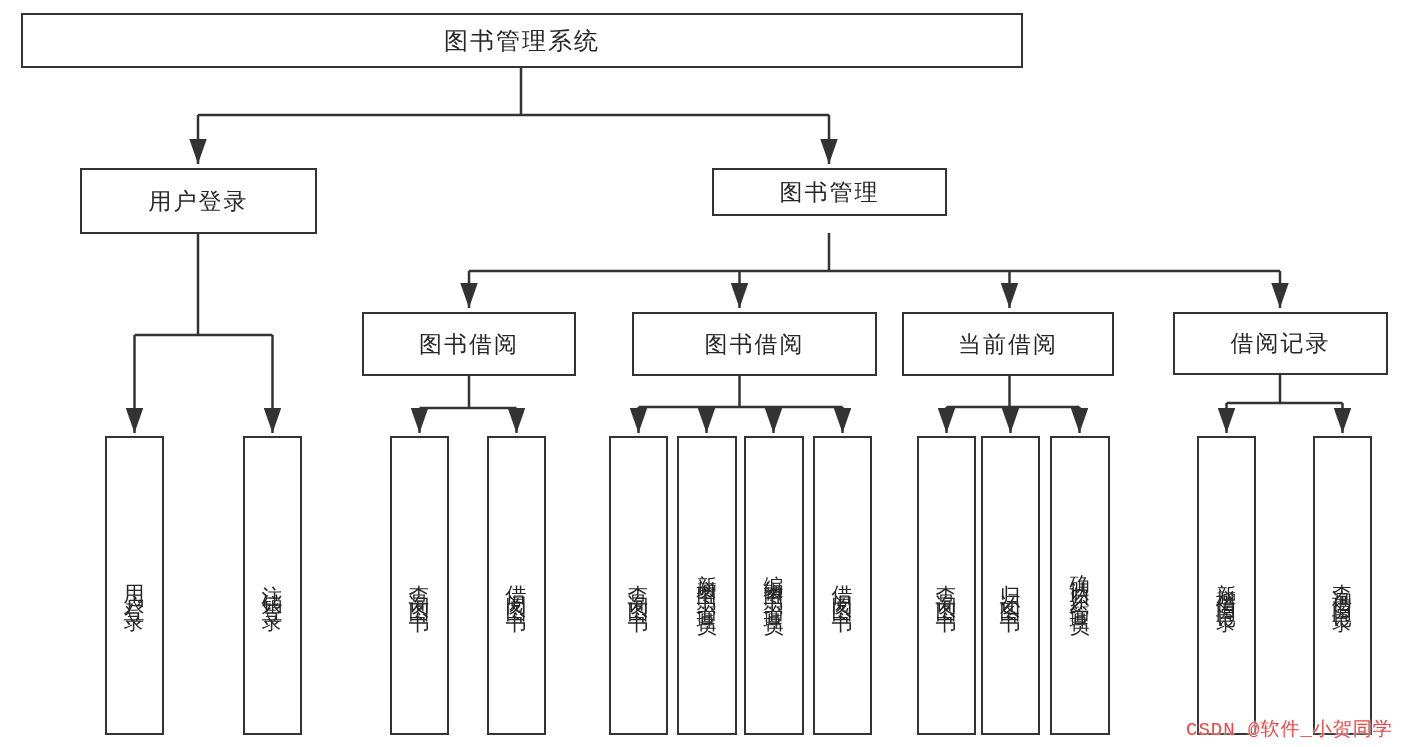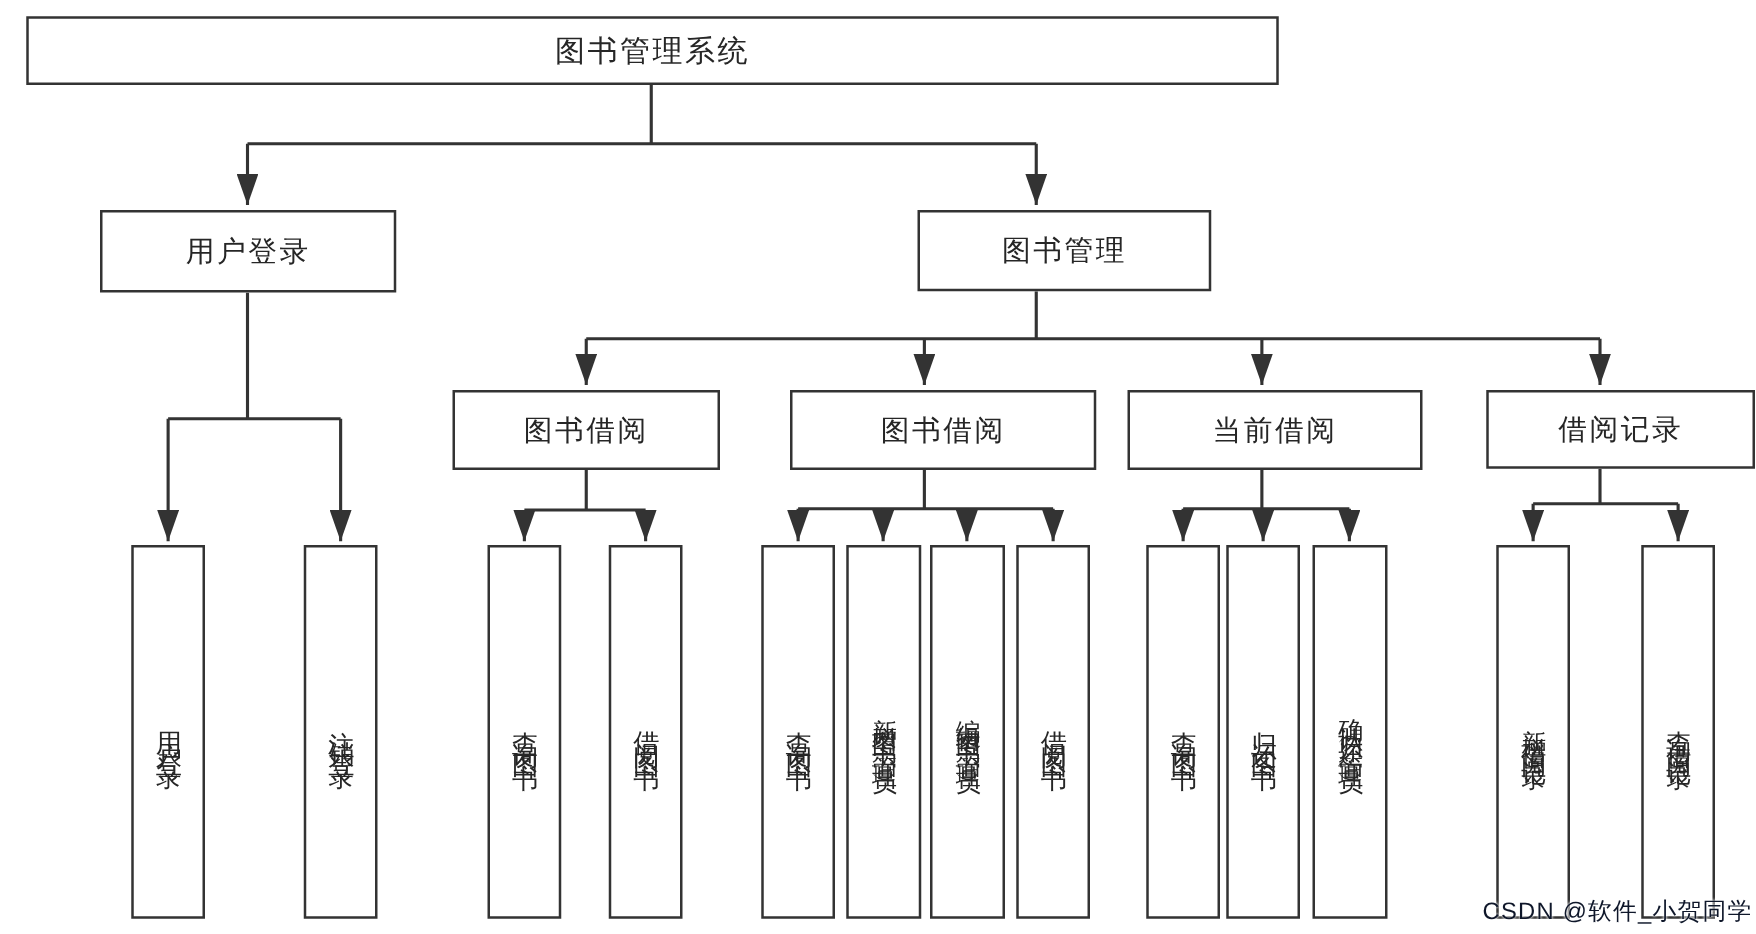--- a/index.html
+++ b/index.html
@@ -34,24 +34,25 @@
     letter-spacing:9px;
     line-height:1;
     text-align:center;
   }
   .vbox.long{letter-spacing:6px;font-size:20px;}
   .watermark{
     position:absolute;
     left:1186px;top:716px;
     font-size:19px;
     letter-spacing:1px;
-    color:#0f172a;
+    color:#ef4444;
     text-shadow:0 0 3px #ffffff,0 0 2px #ffffff;
     white-space:nowrap;
     z-index:3;
+    font-family:Liberation Mono, monospace;
   }
   path.cline{stroke:#333333;stroke-width:2.5;fill:none;}
 </style>
 </head>
 <body>
 
 <div id="canvas">
 
   <svg id="connectors" viewBox="0 0 1405 747" xmlns="http://www.w3.org/2000/svg">
     <defs>
@@ -90,26 +91,26 @@
     <path class="cline" d="M1079.5,407 V433" marker-end="url(#arrow)"></path>
 
     <path class="cline" d="M1280,375 V403 M1226.5,403 H1342.5"></path>
     <path class="cline" d="M1226.5,403 V433" marker-end="url(#arrow)"></path>
     <path class="cline" d="M1342.5,403 V433" marker-end="url(#arrow)"></path>
   </svg>
 
   <div class="node hbox root" style="left:21px;top:13px;width:1002px;height:55px;">图书管理系统</div>
 
   <div class="node hbox" style="left:80px;top:168px;width:237px;height:66px;">用户登录</div>
-  <div class="node hbox" style="left:734px;top:168px;width:235px;height:65px;">图书管理</div>
+  <div class="node hbox" style="left:712px;top:168px;width:235px;height:48px;">图书管理</div>
 
   <div class="node hbox" style="left:362px;top:312px;width:214px;height:64px;">图书借阅</div>
   <div class="node hbox" style="left:632px;top:312px;width:245px;height:64px;">图书借阅</div>
-  <div class="node hbox" style="left:902px;top:312px;width:236px;height:64px;">当前借阅</div>
-  <div class="node hbox" style="left:1173px;top:312px;width:215px;height:63px;margin-left:16px;">借阅记录</div>
+  <div class="node hbox" style="left:902px;top:312px;width:212px;height:64px;">当前借阅</div>
+  <div class="node hbox" style="left:1173px;top:312px;width:215px;height:63px;">借阅记录</div>
 
   <div class="node vbox" style="left:105px;top:436px;width:59px;height:299px;">用户登录</div>
   <div class="node vbox" style="left:243px;top:436px;width:59px;height:299px;">注销登录</div>
 
   <div class="node vbox" style="left:390px;top:436px;width:59px;height:299px;">查询图书</div>
   <div class="node vbox" style="left:487px;top:436px;width:59px;height:299px;">借阅图书</div>
 
   <div class="node vbox" style="left:609px;top:436px;width:59px;height:299px;">查询图书</div>
   <div class="node vbox long" style="left:677px;top:436px;width:60px;height:299px;">新增图书（管理员）</div>
   <div class="node vbox long" style="left:744px;top:436px;width:60px;height:299px;">编辑图书（管理员）</div>

